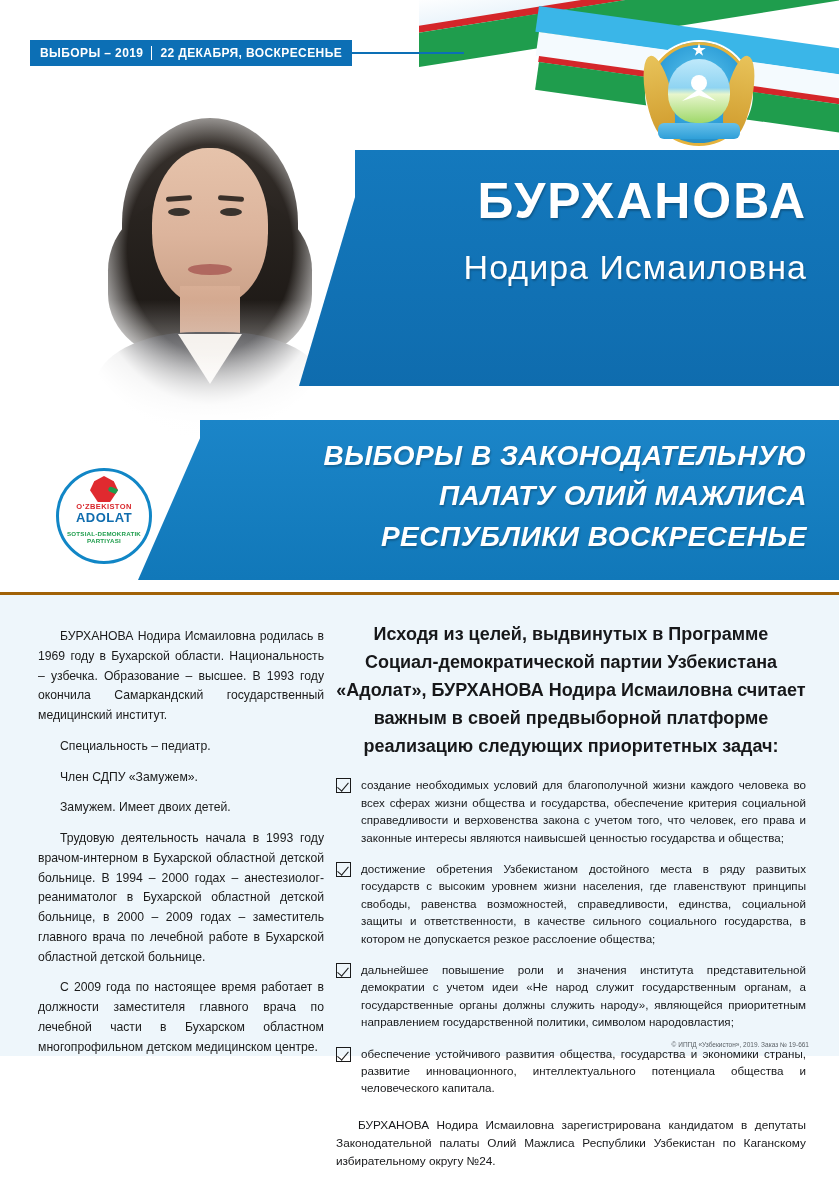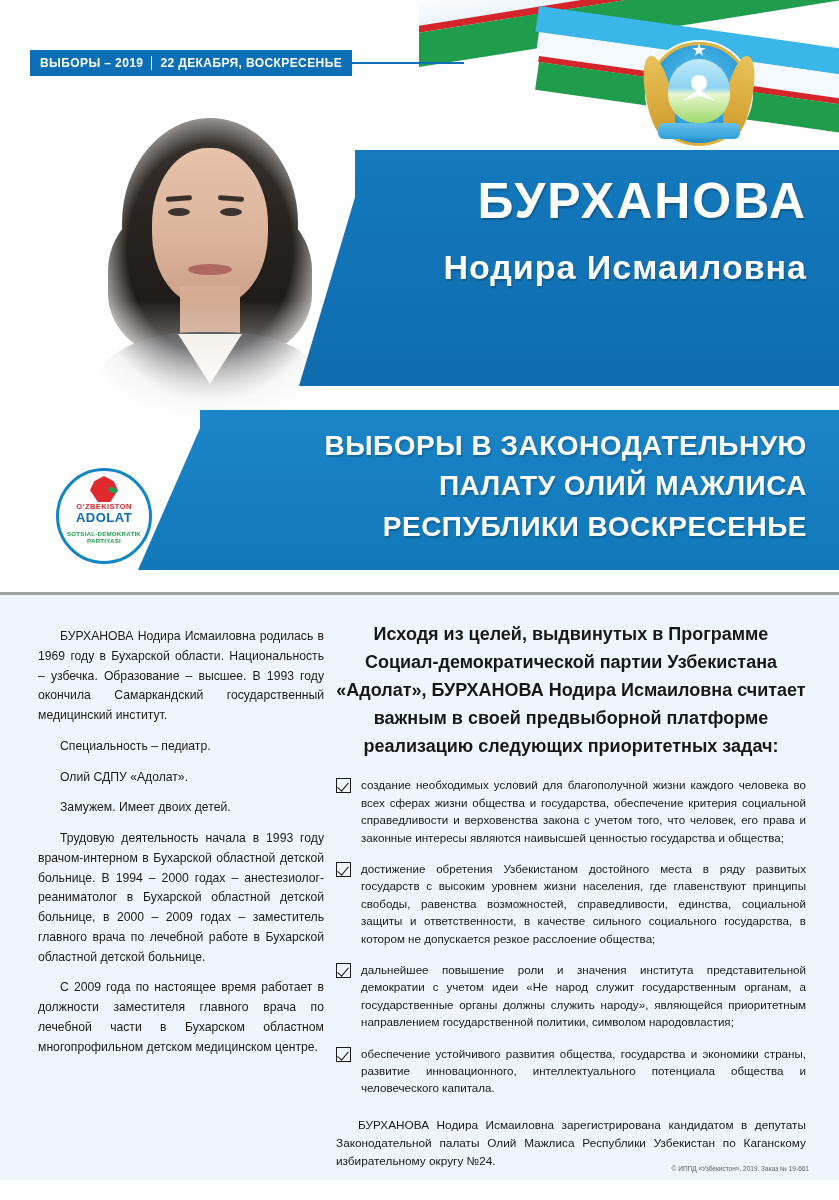--- a/index.html
+++ b/index.html
@@ -92,21 +92,21 @@
   }
   .emblem .ribbonband {
     position: absolute; left: 8px; right: 8px; bottom: 4px; height: 16px;
     background: linear-gradient(180deg,#66c0ea,#2f9fd8);
     border-radius: 6px;
   }
 
   
   .datebar {
     position: absolute;
-    left: 30px; top: 50px;
+    left: 30px; top: 40px;
     display: flex; align-items: center;
   }
   .datebar .box {
     background: #0c6fb5;
     color: #ffffff;
     font-weight: bold;
     font-size: 12px;
     letter-spacing: .4px;
     padding: 6px 10px;
     display: flex; align-items: center;
@@ -203,21 +203,21 @@
     color: #ffffff;
     font-size: 50px;
     font-weight: bold;
     letter-spacing: 2px;
     text-shadow: 1px 2px 2px rgba(0,0,0,.25);
   }
   .patronymic {
     position: absolute; right: 32px; top: 98px;
     color: #ffffff;
     font-size: 34px;
-    font-weight: bold;
+    font-weight: normal;
     letter-spacing: 1px;
     text-shadow: 1px 2px 2px rgba(0,0,0,.22);
   }
   .nomination {
     position: absolute;
     left: 148px; top: 182px;
     width: 318px;
     display: flex; gap: 14px;
   }
   .tickbox {
@@ -239,26 +239,27 @@
     color: #ffffff;
     font-size: 10.5px;
     line-height: 1.42;
     font-weight: bold;
     font-style: italic;
   }
 
   
   .headline {
     position: absolute;
-    left: 200px; top: 410px;
+    left: 200px; top: 420px;
     width: 639px; height: 160px;
     background: linear-gradient(180deg,#1b85c8 0%, #1178b9 100%);
     color: #fff;
     text-align: right;
     padding: 16px 32px 0 0;
+    font-style: italic;
   }
   .headline:before {
     content: "";
     position: absolute; left: -62px; top: 0;
     width: 70px; height: 100%;
     background: linear-gradient(180deg,#1b85c8 0%, #1178b9 100%);
     clip-path: polygon(100% 0, 100% 100%, 0 100%);
   }
   .headline div {
     font-size: 28px;
@@ -309,23 +310,23 @@
   }
   .party-logo .t-sub2 {
     position: absolute; left: 0; right: 0; top: 71px;
     font-size: 6.2px; font-weight: bold; color: #1f9d4d; letter-spacing: .2px;
   }
 
   
   .body-area {
     position: absolute;
     left: 0; top: 592px;
-    width: 839px; height: 588px;
+    width: 839px; height: 464px;
     background: #eef6fb;
-    border-top: 3px solid #a3a3a3;
+    border-top: 3px solid #a16207;
   }
   .col-left {
     position: absolute;
     left: 38px; top: 32px;
     width: 286px;
     font-size: 12.2px;
     line-height: 1.62;
     color: #1a1a1a;
     text-align: justify;
   }
@@ -453,21 +454,21 @@
     <div class="t-main">ADOLAT</div>
     <div class="t-sub1">SOTSIAL-DEMOKRATIK</div>
     <div class="t-sub2">PARTIYASI</div>
   </div>
 
   <div class="body-area">
 
     <div class="col-left">
       <p>БУРХАНОВА Нодира Исмаиловна ро­дилась в 1969 году в Бухарской области. Национальность – узбечка. Образование – высшее. В 1993 году окончила Самар­кандский государственный медицинский институт.</p>
       <p>Специальность – педиатр.</p>
-      <p>Олий СДПУ «Адолат».</p>
+      <p>Член СДПУ «Замужем».</p>
       <p>Замужем. Имеет двоих детей.</p>
       <p>Трудовую деятельность начала в 1993 году врачом-интерном в Бухарской об­ластной детской больнице. В 1994 – 2000 годах – анестезиолог-реаниматолог в Бу­харской областной детской больнице, в 2000 – 2009 годах – заместитель главно­го врача по лечебной работе в Бухарской областной детской больнице.</p>
       <p>С 2009 года по настоящее время ра­ботает в должности заместителя главного врача по лечебной части в Бухарском об­ластном многопрофильном детском ме­дицинском центре.</p>
     </div>
 
     <div class="col-right">
       <div class="intro">Исходя из целей, выдвинутых в Программе Социал-демократической партии Узбекистана «Адолат», БУРХАНОВА Нодира Исмаиловна считает важным в своей предвыборной платформе реализацию следующих приоритетных задач:</div>
 
       <div class="task">
         <div class="cb"></div>

